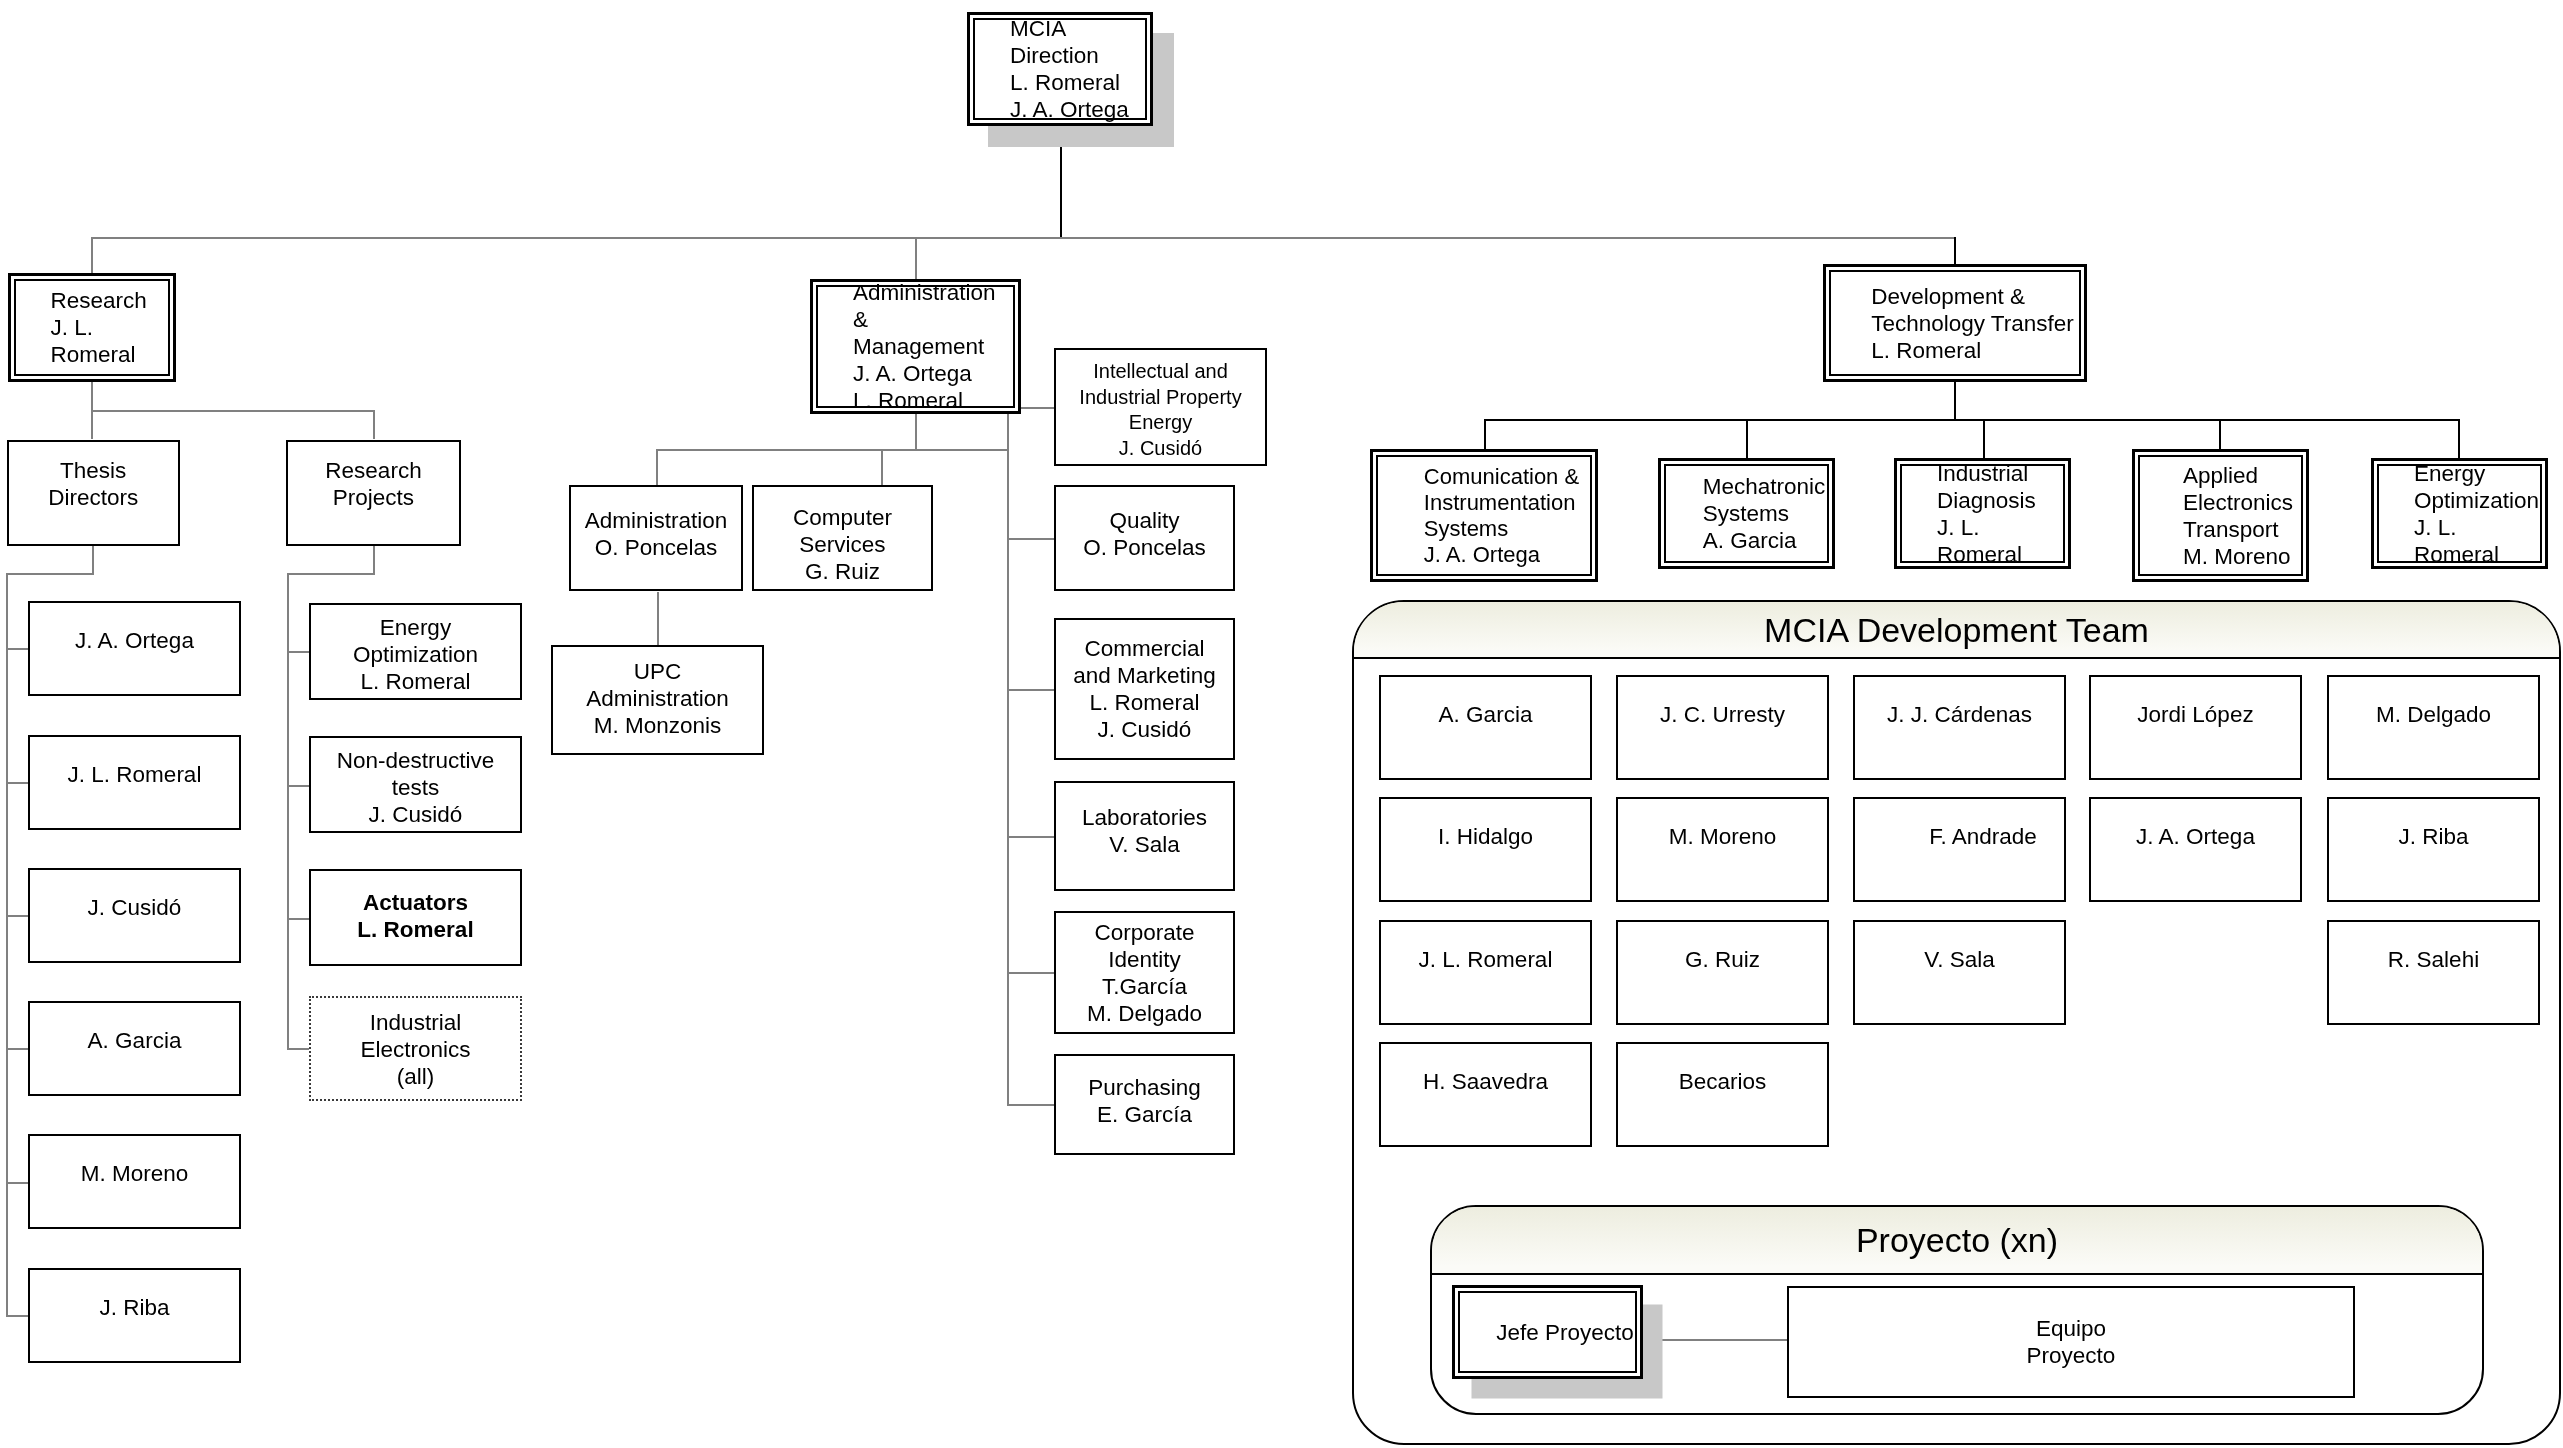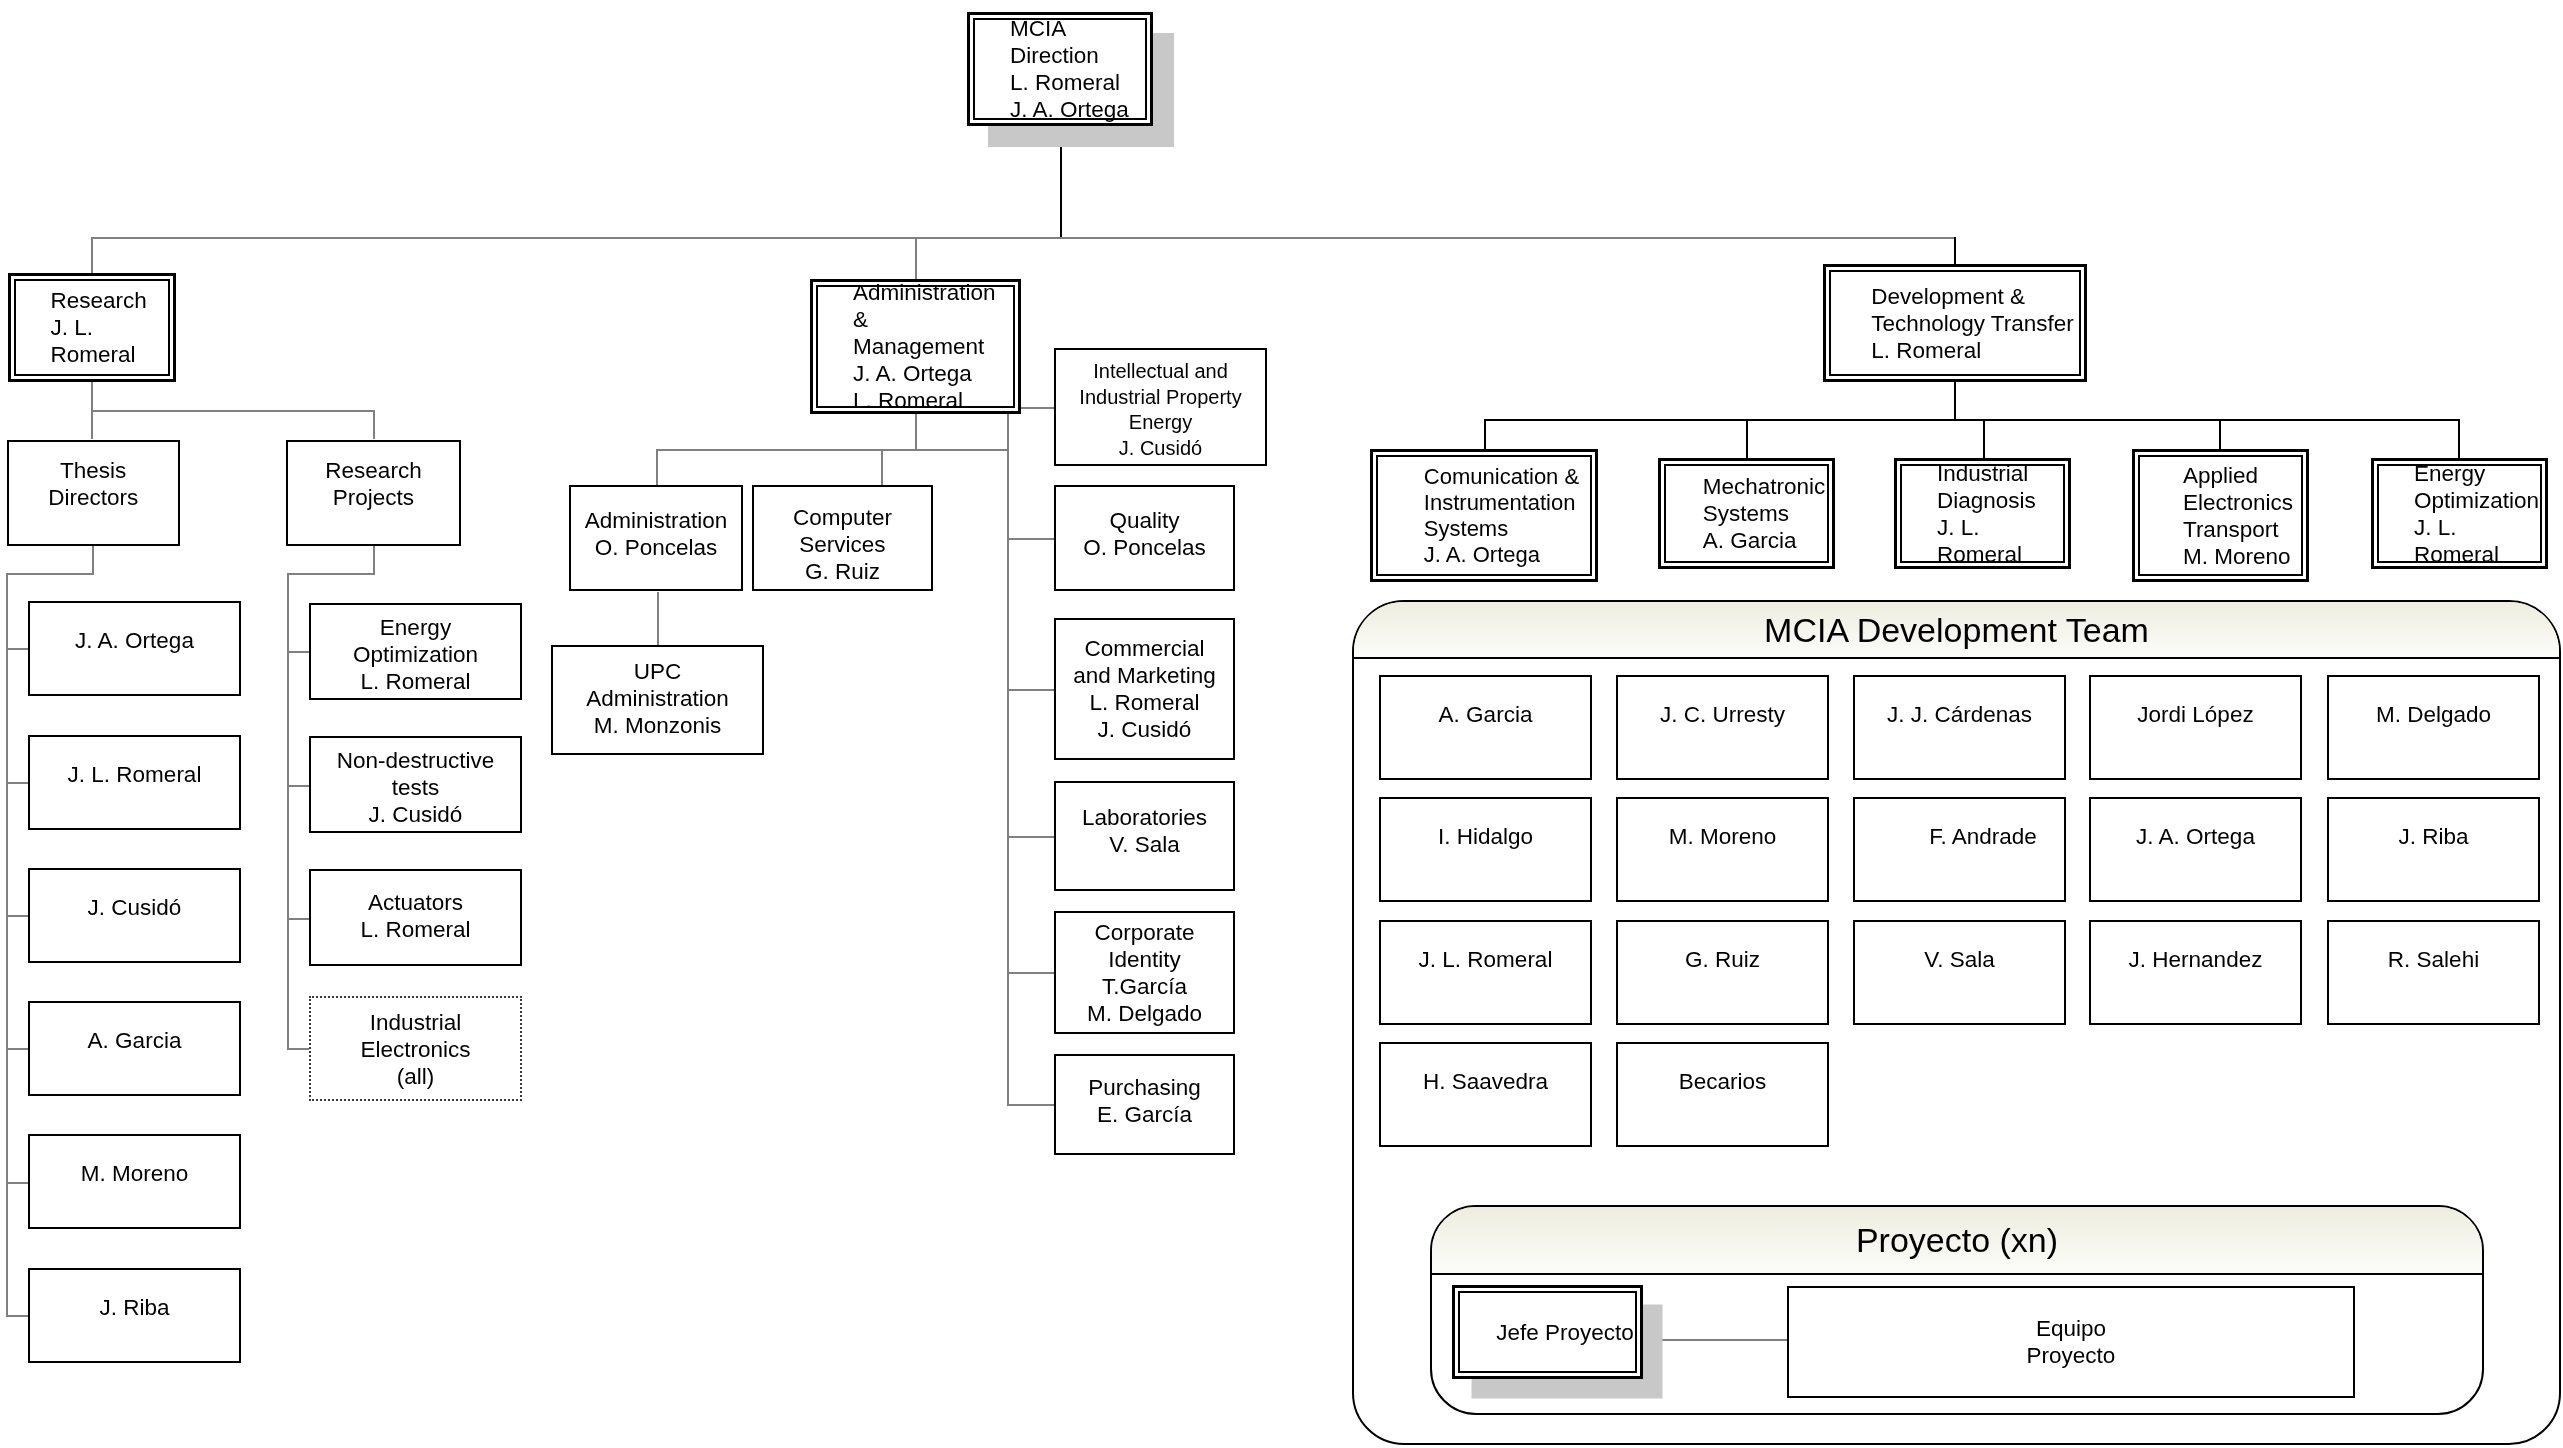--- a/index.html
+++ b/index.html
@@ -134,21 +134,21 @@
   <div class="b nb" style="left:28px;top:1001px;width:213px;height:95px;">A. Garcia</div>
   <div class="b nb" style="left:28px;top:1134px;width:213px;height:95px;">M. Moreno</div>
   <div class="b nb" style="left:28px;top:1268px;width:213px;height:95px;">J. Riba</div>
 
   <div class="b" style="left:309px;top:603px;width:213px;height:97px;padding-top:9px;">Energy
 Optimization
 L. Romeral</div>
   <div class="b" style="left:309px;top:736px;width:213px;height:97px;padding-top:9px;">Non-destructive
 tests
 J. Cusidó</div>
-  <div class="b" style="left:309px;top:869px;width:213px;height:97px;padding-top:18px;">Actuators
+  <div class="b" style="left:309px;top:869px;width:213px;height:97px;padding-top:18px;font-weight:bold;">Actuators
 L. Romeral</div>
   <div class="b dotted" style="left:309px;top:996px;width:213px;height:105px;padding-top:10.5px;">Industrial
 Electronics
 (all)</div>
 
   <div class="db" style="left:810px;top:279px;width:211px;height:135px;">
     <div class="in">Administration &amp;
 Management
 J. A. Ortega
 L. Romeral</div>
@@ -224,21 +224,20 @@
 
   <div class="b nb" style="left:1379px;top:797px;width:213px;height:105px;">I. Hidalgo</div>
   <div class="b nb" style="left:1616px;top:797px;width:213px;height:105px;">M. Moreno</div>
   <div class="b nb" style="left:1853px;top:797px;width:213px;height:105px;padding-left:47px;">F. Andrade</div>
   <div class="b nb" style="left:2089px;top:797px;width:213px;height:105px;">J. A. Ortega</div>
   <div class="b nb" style="left:2327px;top:797px;width:213px;height:105px;">J. Riba</div>
 
   <div class="b nb" style="left:1379px;top:920px;width:213px;height:105px;">J. L. Romeral</div>
   <div class="b nb" style="left:1616px;top:920px;width:213px;height:105px;">G. Ruiz</div>
   <div class="b nb" style="left:1853px;top:920px;width:213px;height:105px;">V. Sala</div>
-  <div class="b nb" style="left:2089px;top:920px;width:213px;height:105px;">J. Hernandez</div>
   <div class="b nb" style="left:2327px;top:920px;width:213px;height:105px;">R. Salehi</div>
 
   <div class="b nb" style="left:1379px;top:1042px;width:213px;height:105px;">H. Saavedra</div>
   <div class="b nb" style="left:1616px;top:1042px;width:213px;height:105px;">Becarios</div>
 
   <div class="ln h" style="left:1643px;top:1339px;width:144px;"></div>
 
   <div class="db" style="left:1452px;top:1285px;width:191px;height:94px;box-shadow:19.5px 19.5px 0 var(--shadow);">
     <div class="in">Jefe Proyecto</div>
   </div>

